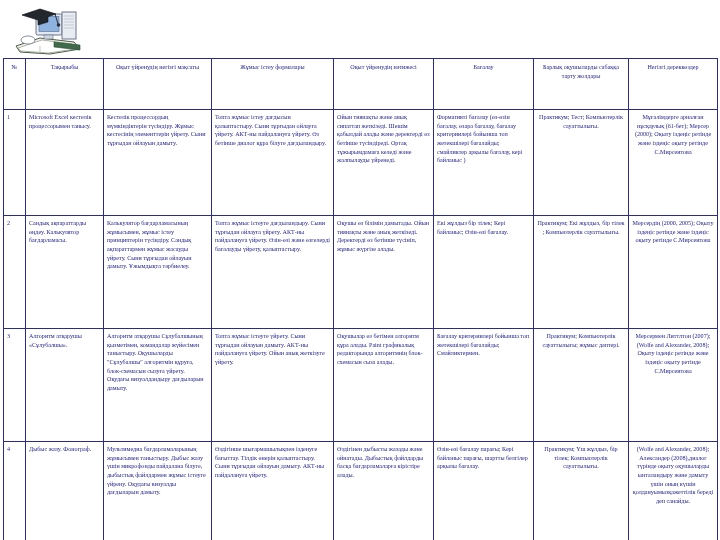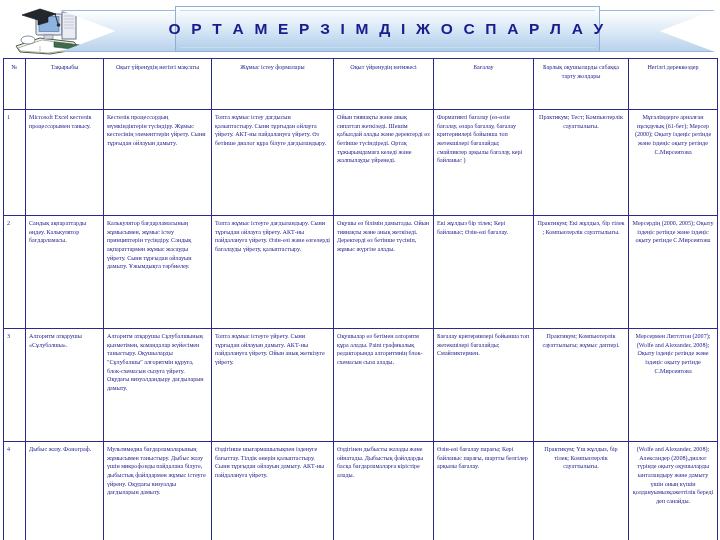--- a/index.html
+++ b/index.html
@@ -156,28 +156,20 @@
     <path d="M54 14 h10 M54 17 h10 M54 20 h10 M54 23 h10 M54 26 h10" stroke="#b6bdc9" stroke-width="0.7"></path>
 
     <path d="M12 13 L30 7 L46 12 L28 18 Z" fill="#23272e" stroke="#14171b" stroke-width="0.7"></path>
     <path d="M28 18 L28 23 L38 20 L38 14" fill="#23272e" stroke="#14171b" stroke-width="0.6"></path>
     <path d="M45 12 L48 22" stroke="#2b2f36" stroke-width="1"></path>
     <circle cx="48.5" cy="23" r="1.8" fill="#2b2f36"></circle>
 
     <ellipse cx="18" cy="38" rx="7" ry="4" fill="#ffffff" stroke="#6a7488" stroke-width="0.8"></ellipse>
   </svg>
 
-  <div class="ribbon-wrap">
-    <div class="tail-left"></div>
-    <div class="tail-right"></div>
-    <div class="ribbon-center">
-      <div class="inner-line"></div>
-      <div class="banner-title">О Р Т А    М Е Р З І М Д І    Ж О С П А Р Л А У</div>
-    </div>
-  </div>
 </div>
 
 <table class="plan">
   <colgroup>
     <col class="cw0">
       <col class="cw1">
       <col class="cw2">
       <col class="cw3">
     <col class="cw4">
       <col class="cw5">

